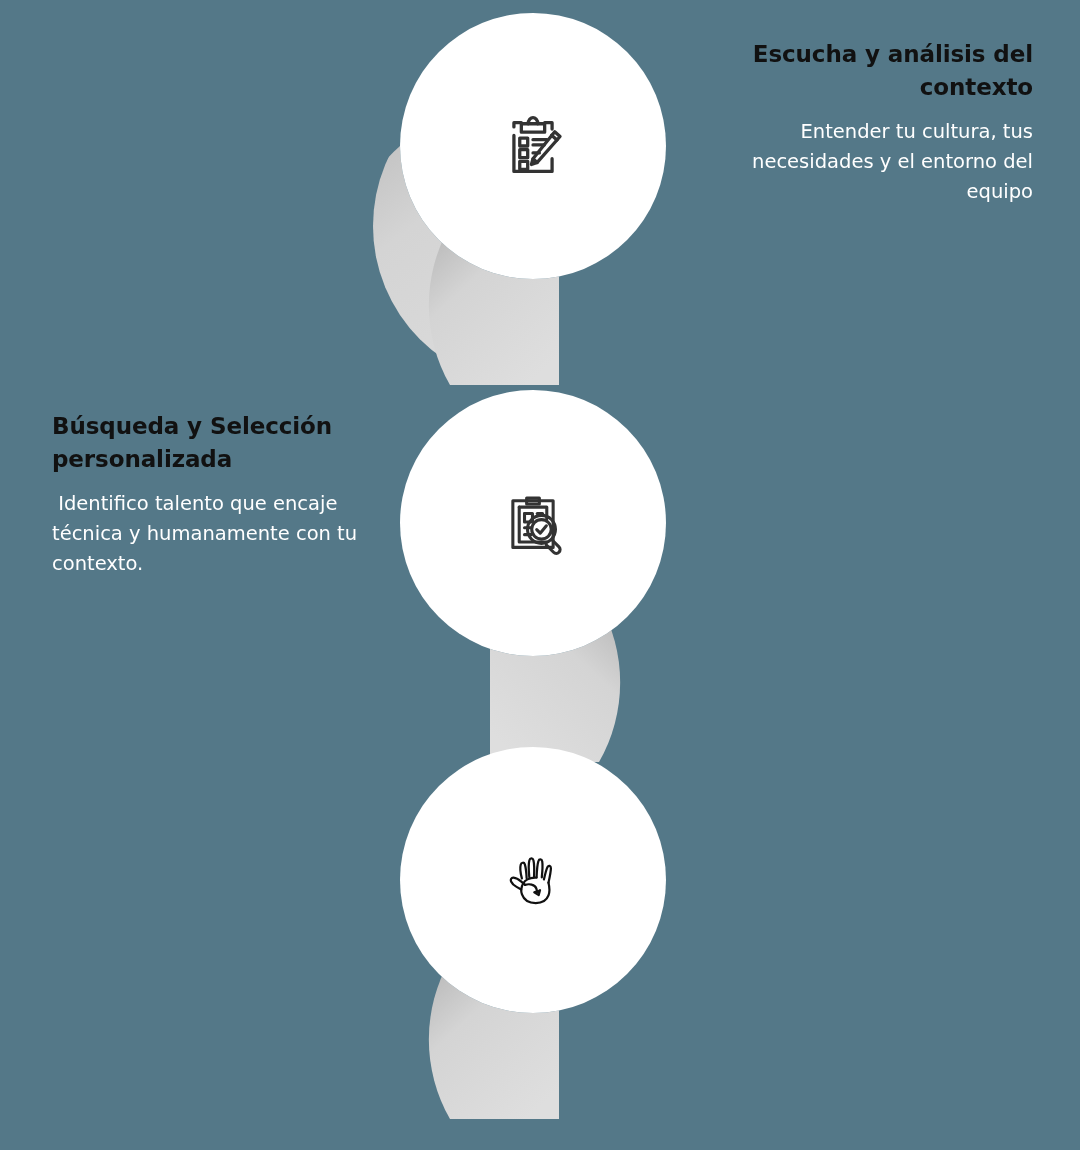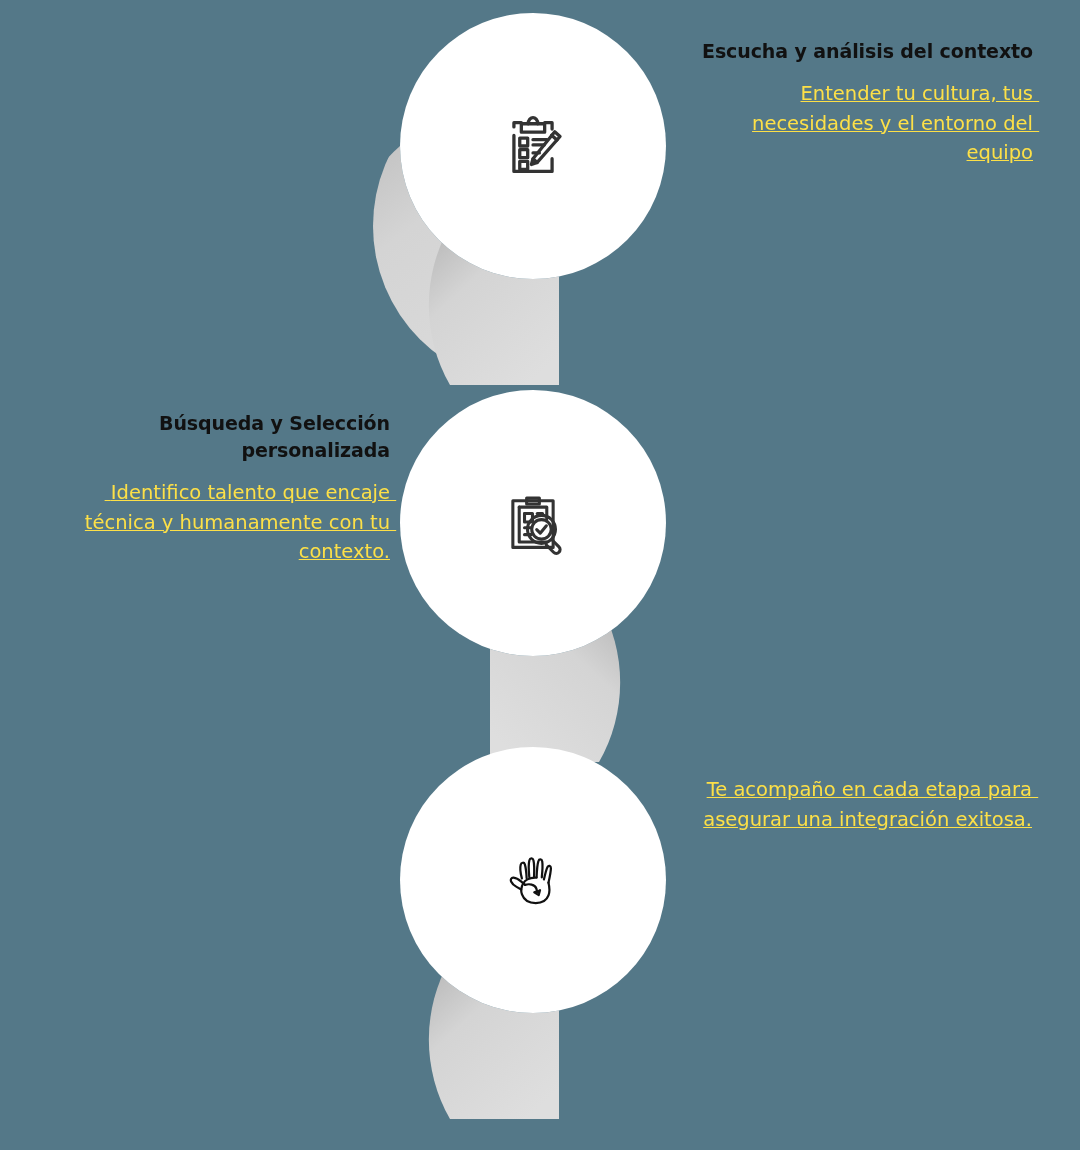--- a/index.html
+++ b/index.html
@@ -28,38 +28,37 @@
     width: 1080px;
     height: 1150px;
   }
 
   .text-block {
     position: absolute;
     width: 340px;
   }
   .text-block .tb-title {
     font-weight: bold;
-    font-size: 19px;
+    font-size: 23px;
     line-height: 1.42;
     color: #111111;
     margin: 0 0 14px 0;
     letter-spacing: -0.1px;
   }
   .text-block .tb-body {
     font-weight: normal;
     font-size: 19.5px;
     line-height: 1.52;
-    color: #fde047;
+    color: #ffffff;
     margin: 0;
     white-space: pre-wrap;
-    text-decoration: underline;
   }
 
   .align-right { text-align: right; }
-  .align-left  { text-align: right; margin-left: 28px;  }
+  .align-left  { text-align: left;  }
 
   #block-1 { left: 688px; top: 38px;  width: 345px; }
   #block-2 { left: 52px;  top: 410px; width: 310px; }
   #block-3 { left: 692px; top: 775px; width: 340px; }
 </style>
 </head>
 <body>
 
 <div id="stage">
 
@@ -215,16 +214,15 @@
     <p class="tb-title">Escucha y análisis del contexto</p>
     <p class="tb-body">Entender tu cultura, tus necesidades y el entorno del equipo</p>
   </div>
 
   <div class="text-block align-left" id="block-2">
     <p class="tb-title">Búsqueda y Selección personalizada</p>
     <p class="tb-body"> Identifico talento que encaje técnica y humanamente con tu contexto.</p>
   </div>
 
   <div class="text-block align-right" id="block-3">
-    <p class="tb-body">Te acompaño en cada etapa para asegurar una integración exitosa.</p>
   </div>
 
 </div>
 
 </body></html>

